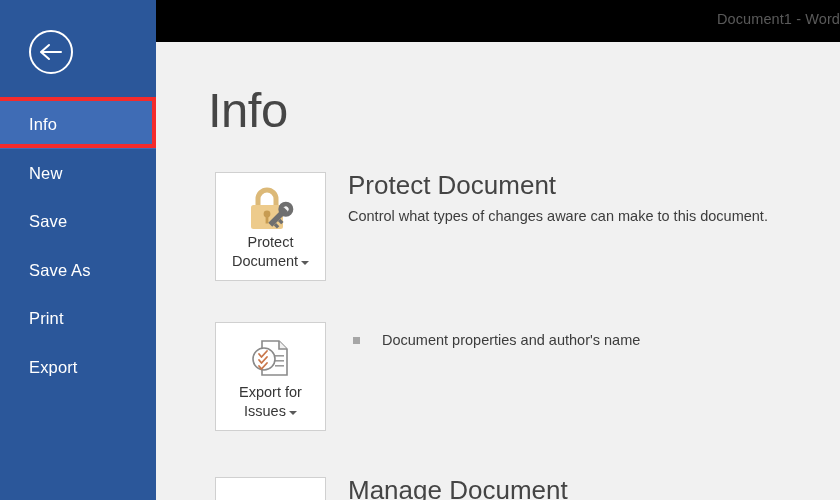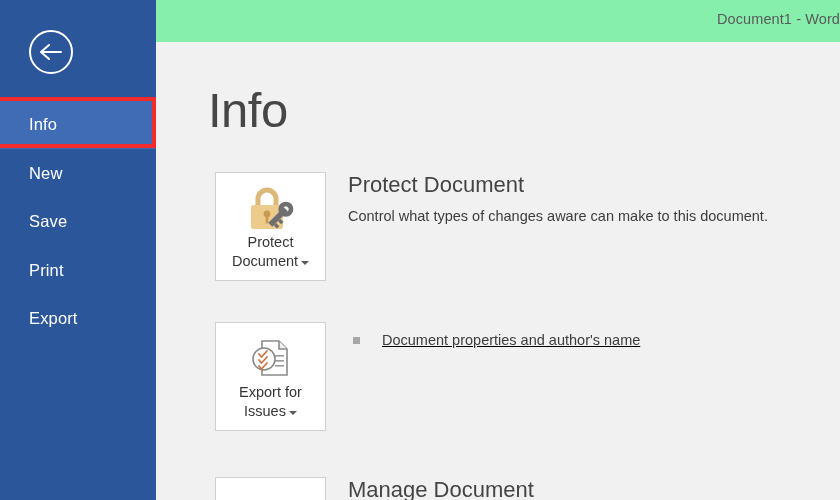--- a/index.html
+++ b/index.html
@@ -84,21 +84,21 @@
     z-index: 30;
   }
 
   
   #titlebar {
     position: absolute;
     left: 156px;
     top: 0;
     width: 684px;
     height: 42px;
-    background: #86efac;
+    background: #000000;
   }
   #window-title {
     position: absolute;
     right: 0px;
     top: 11px;
     font-size: 14.5px;
     color: #5a5a5a;
     white-space: nowrap;
     letter-spacing: 0.1px;
   }
@@ -175,38 +175,37 @@
     top: 1px;
   }
 
   .section-body {
     position: absolute;
     left: 192px;
     top: 0;
     width: 470px;
   }
   .section-heading {
-    font-size: 22px;
+    font-size: 26px;
     font-weight: 400;
     color: #444444;
     line-height: 26px;
     letter-spacing: 0px;
     cursor: default;
   }
   .section-desc {
     margin-top: 9px;
     font-size: 14.5px;
     color: #3c3c3c;
     line-height: 19px;
   }
   .bullet-row {
     margin-top: 9px;
     display: flex;
     align-items: flex-start;
-    text-decoration: underline;
   }
   .bullet-square {
     width: 7px;
     height: 7px;
     background: #a6a6a6;
     margin-top: 6px;
     margin-left: 5px;
     flex: 0 0 auto;
   }
   .bullet-text {
@@ -231,20 +230,23 @@
 
     <div id="nav-list">
       <div class="nav-item selected">
         <span>Info</span>
       </div>
       <div class="nav-item">
         <span>New</span>
       </div>
       <div class="nav-item">
         <span>Save</span>
+      </div>
+      <div class="nav-item">
+        <span>Save As</span>
       </div>
       <div class="nav-item">
         <span>Print</span>
       </div>
       <div class="nav-item">
         <span>Export</span>
       </div>
     </div>
 
     <div id="highlight-box"></div>

